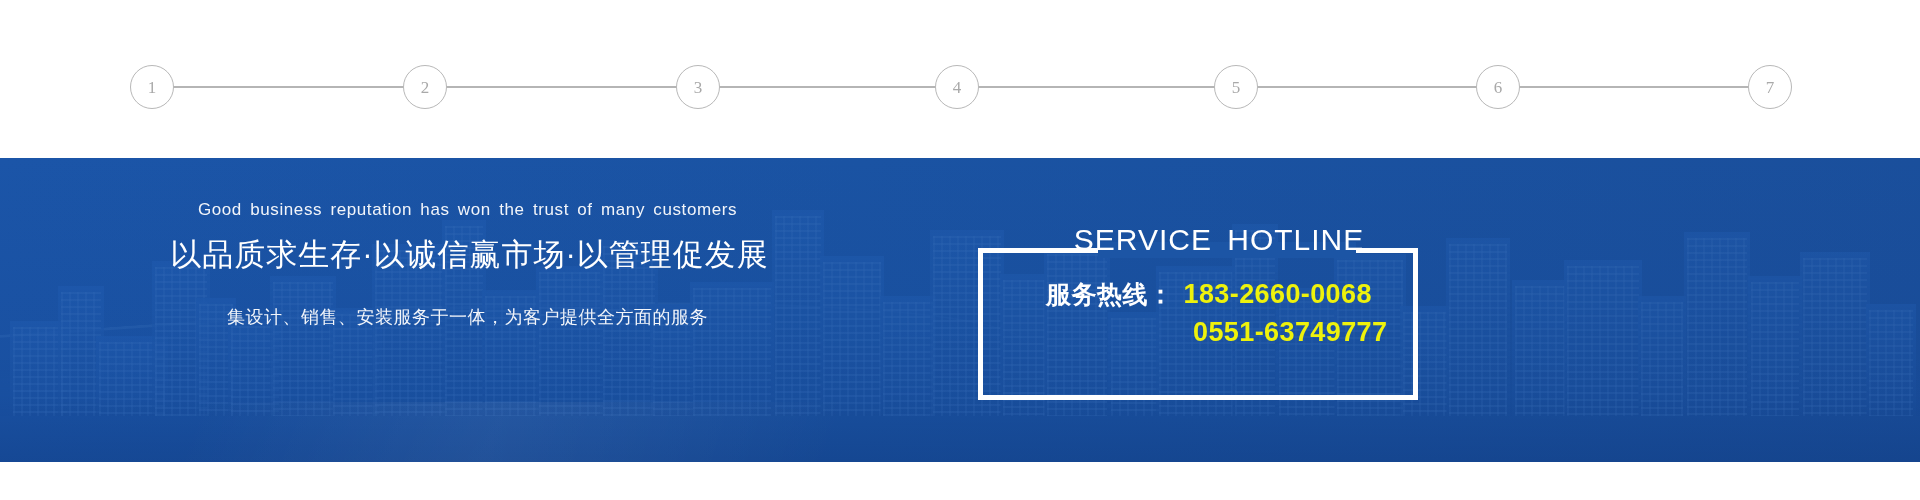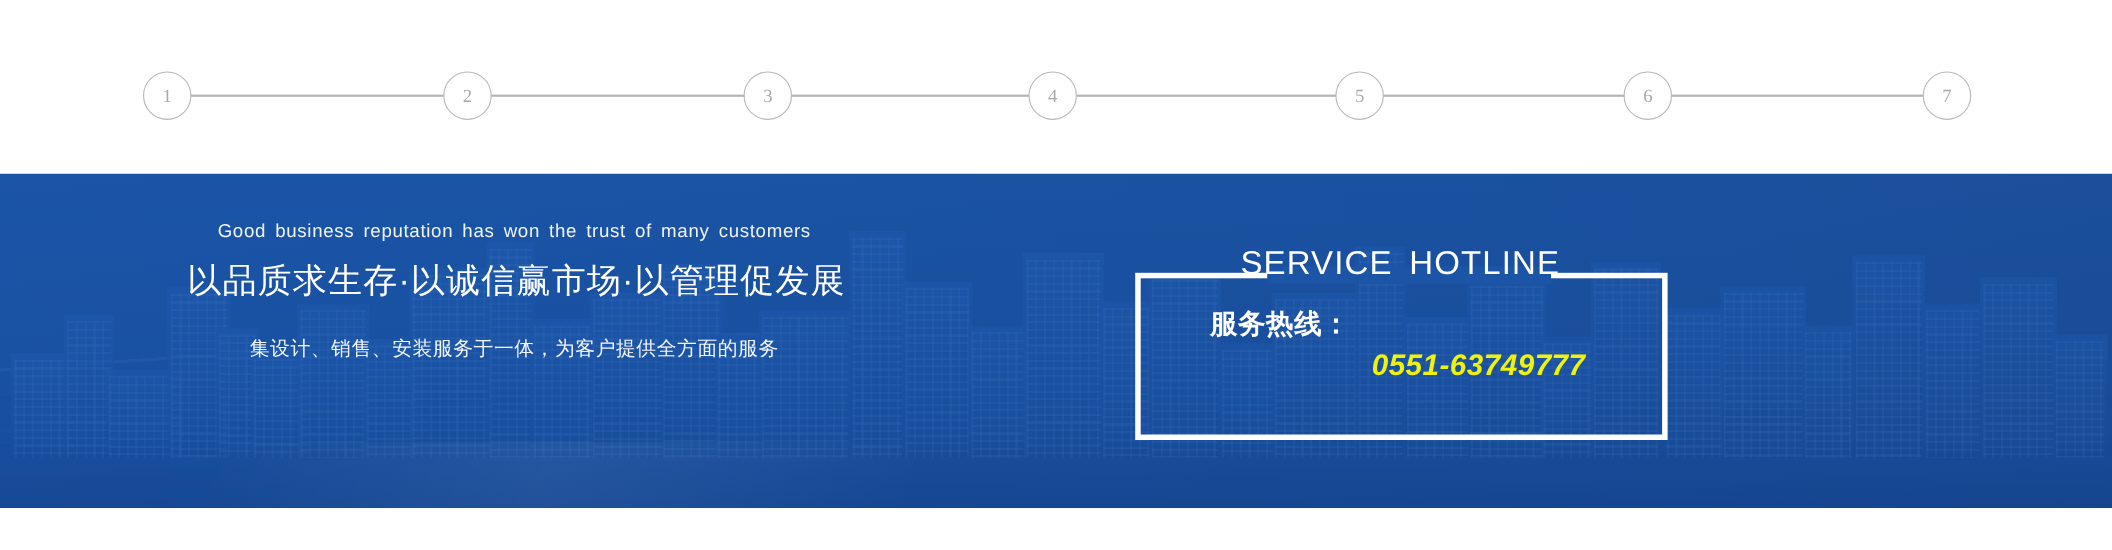--- a/index.html
+++ b/index.html
@@ -160,23 +160,23 @@
     font-size: 18px;
     letter-spacing: 0.5px;
     margin: 29px 0 0 0;
     color: #f2f5fa;
     white-space: nowrap;
   }
 
   
   .hotline {
     position: absolute;
-    left: 1032px;
+    left: 978px;
     top: 90px;
-    width: 484px;
+    width: 440px;
     height: 152px;
     box-sizing: border-box;
   }
   .hl-border {
     position: absolute;
     inset: 0;
     border: 5px solid #ffffff;
     box-sizing: border-box;
   }
   .hl-gap-mask {
@@ -206,21 +206,21 @@
     width: 482px;
     margin-left: 24px;
   }
   .hl-row {
     display: flex;
     align-items: baseline;
     justify-content: flex-start;
     padding-left: 44px;
     white-space: nowrap;
   }
-  .hl-row + .hl-row { margin-top: 6px; font-style: italic; }
+  .hl-row + .hl-row { margin-top: 6px; }
   .hl-label {
     color: #ffffff;
     font-size: 25px;
     font-weight: bold;
     letter-spacing: 0.5px;
   }
   .hl-num {
     color: #eef20c;
     font-size: 27px;
     font-weight: bold;
@@ -308,20 +308,21 @@
     </div>
 
     <div class="hotline">
       <div class="hl-border"></div>
       <div class="hl-gap-mask"></div>
       <div class="hl-title">SERVICE  HOTLINE</div>
 
       <div class="hl-rows">
         <div class="hl-row">
           <span class="hl-label">服务热线：</span>
+          <span class="hl-num">183-2660-0068</span>
         </div>
         <div class="hl-row">
           <span class="hl-num indent">0551-63749777</span>
         </div>
       </div>
     </div>
   </div>
 
   <div class="footer-white"></div>
 </div>

